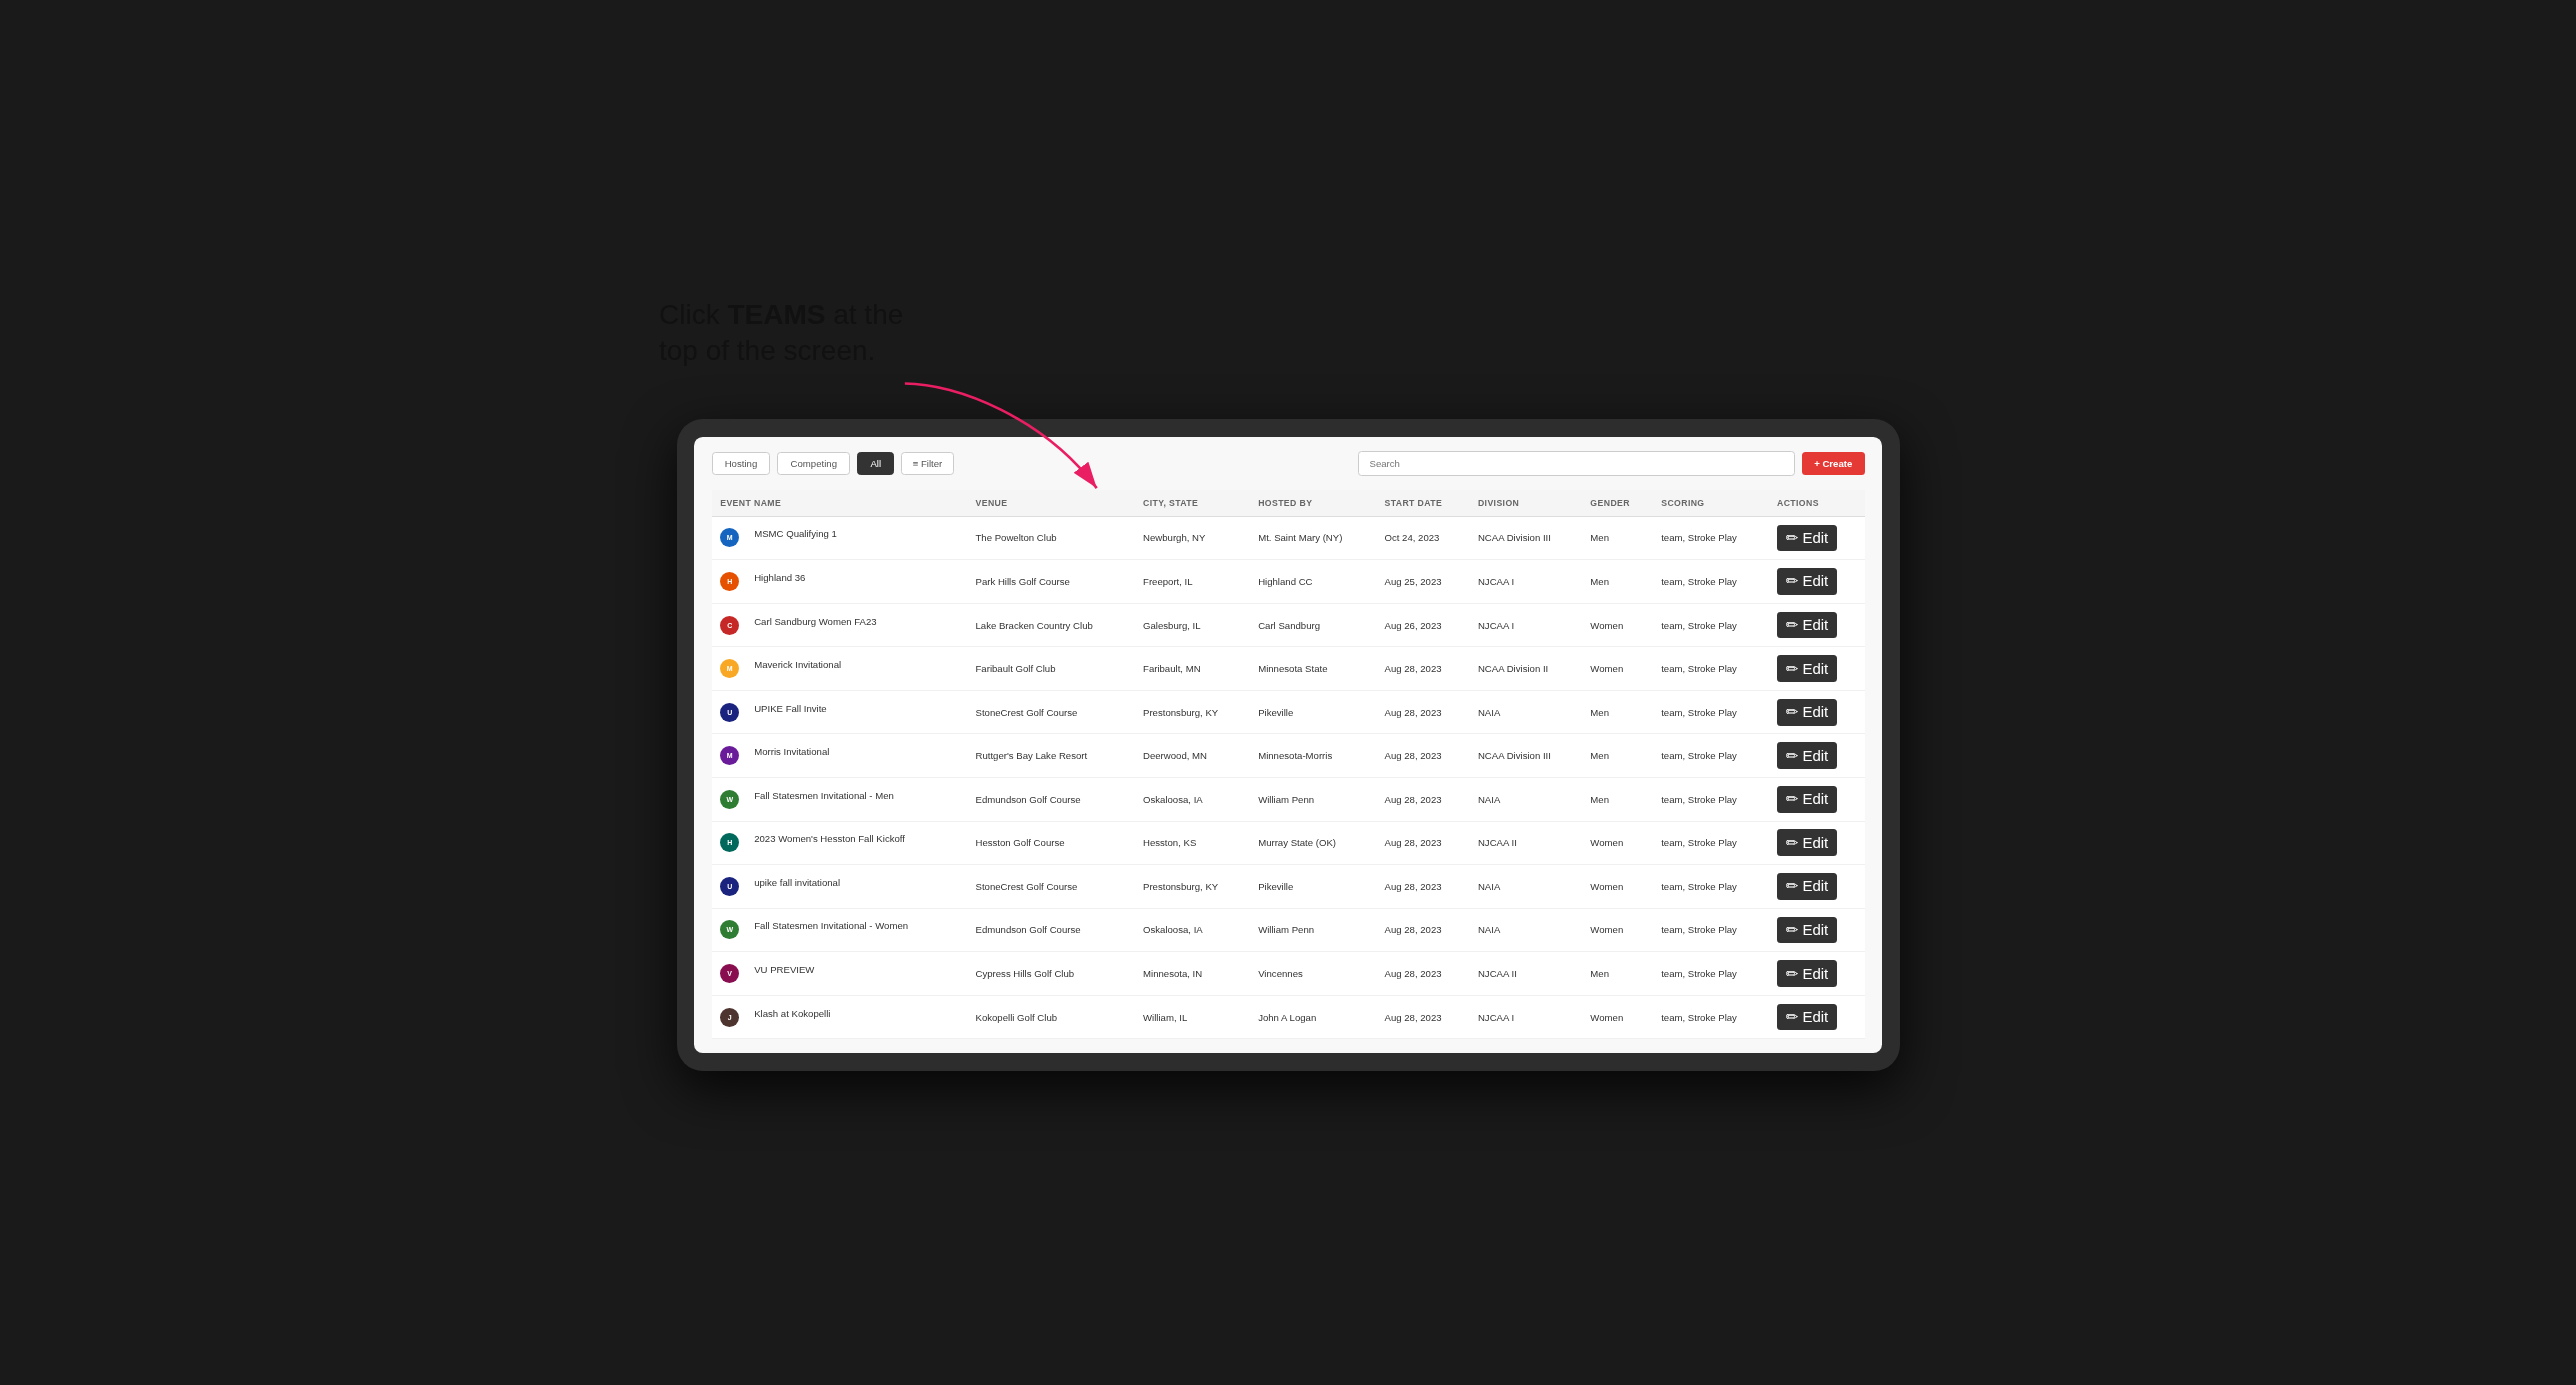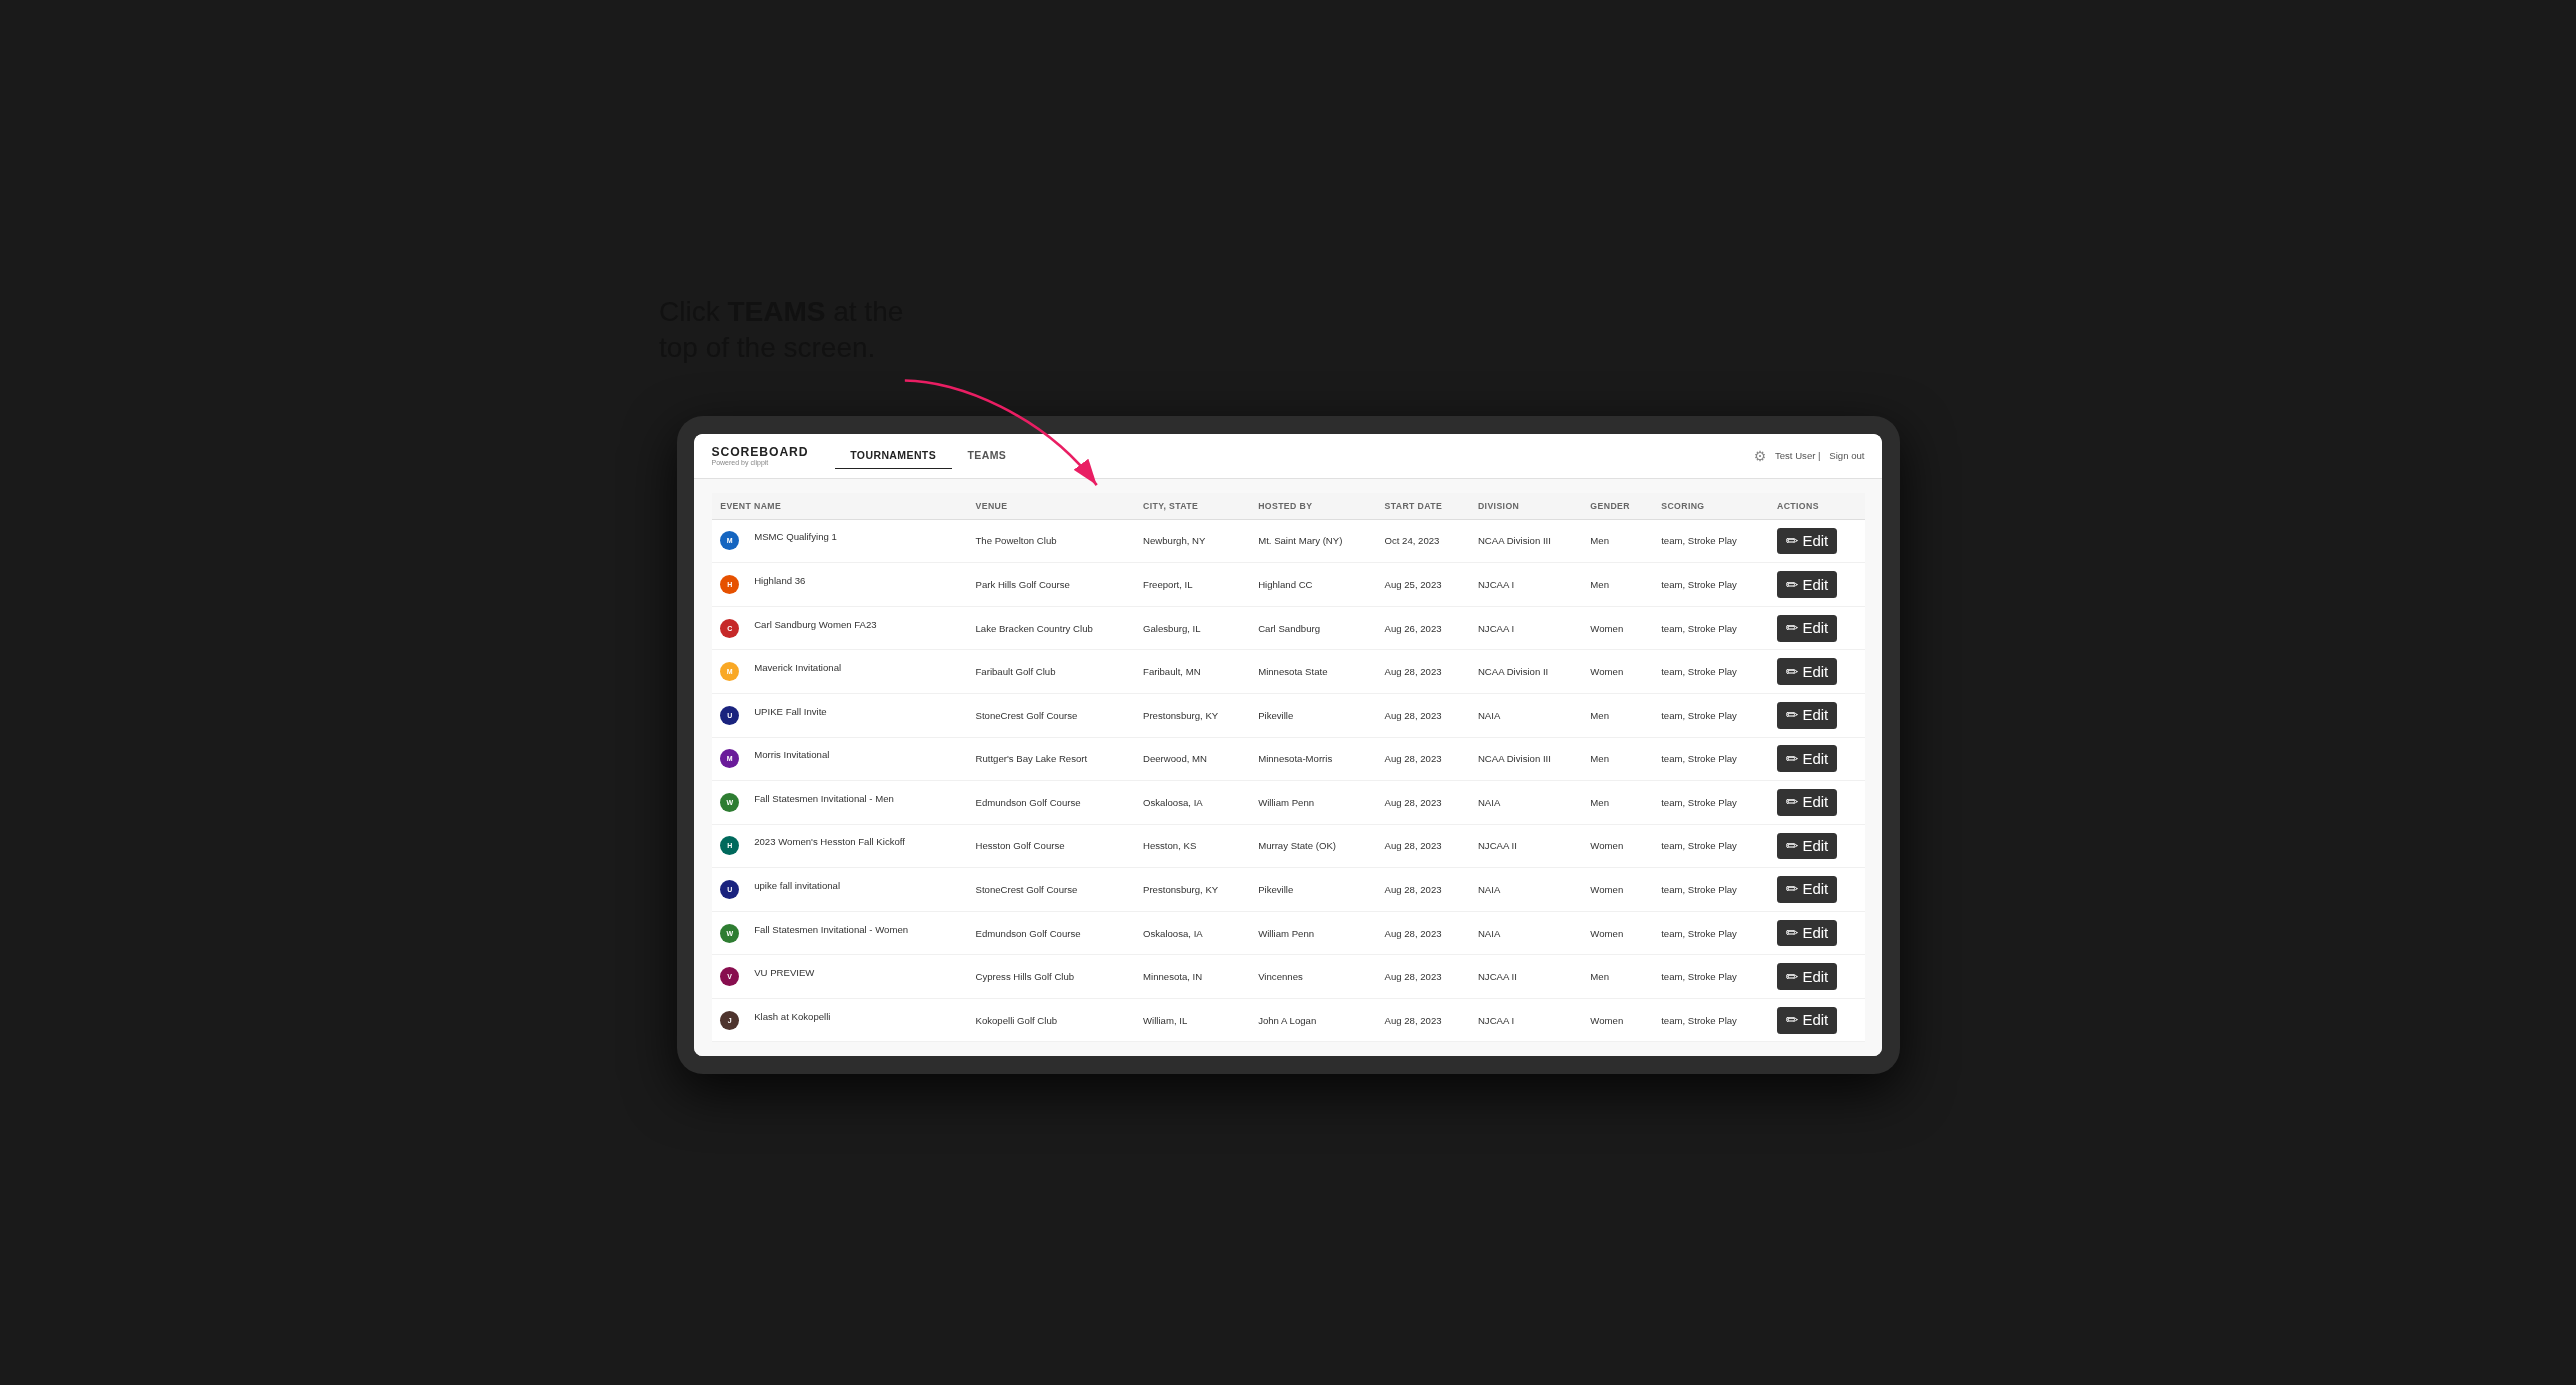--- a/index.html
+++ b/index.html
@@ -271,40 +271,35 @@
           <polygon points="0 0, 10 3.5, 0 7" fill="#e91e63"></polygon>
         </marker>
       </defs>
       <path d="M 20,20 C 80,20 180,60 240,140" stroke="#e91e63" stroke-width="3" fill="none" marker-end="url(#arrowhead)"></path>
     </svg>
   </div>
 
   <div class="tablet-frame">
     <div class="tablet-screen">
 
-      <div class="app-header">
-        <div class="logo-area">
-          <div class="logo-title">SCOREBOARD</div>
-          <div class="logo-subtitle">Powered by clippit</div>
+
+      <div class="content-area">
+
+        <div class="filter-bar">
+          <button class="filter-btn">Hosting</button>
+          <button class="filter-btn">Competing</button>
+          <button class="filter-btn active">All</button>
+          <button class="filter-icon-btn">≡ Filter</button>
+
+          <div class="search-box">
+            <input class="search-input" type="text" placeholder="Search" style="">
+          </div>
+
+          <button class="create-btn">+ Create</button>
         </div>
-
-        <nav class="nav-tabs">
-          <div class="nav-tab active">TOURNAMENTS</div>
-          <div class="nav-tab">TEAMS</div>
-        </nav>
-
-        <div class="header-right">
-          <span style="font-size:14px;color:#888;cursor:pointer;">⚙</span>
-          <span>Test User |</span>
-          <span class="sign-out-link">Sign out</span>
-        </div>
-      </div>
-
-      <div class="content-area">
-
 
         <table class="data-table">
           <thead>
             <tr>
               <th>EVENT NAME</th>
               <th>VENUE</th>
               <th>CITY, STATE</th>
               <th>HOSTED BY</th>
               <th>START DATE</th>
               <th>DIVISION</th>

